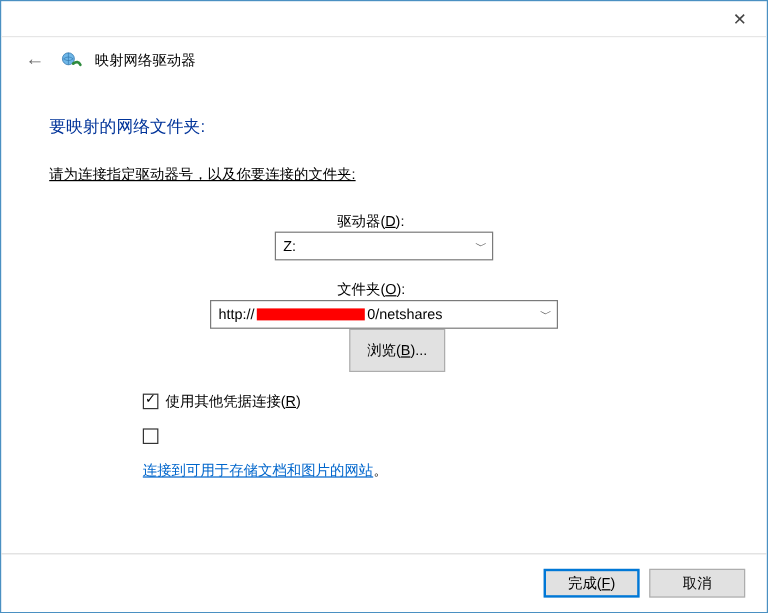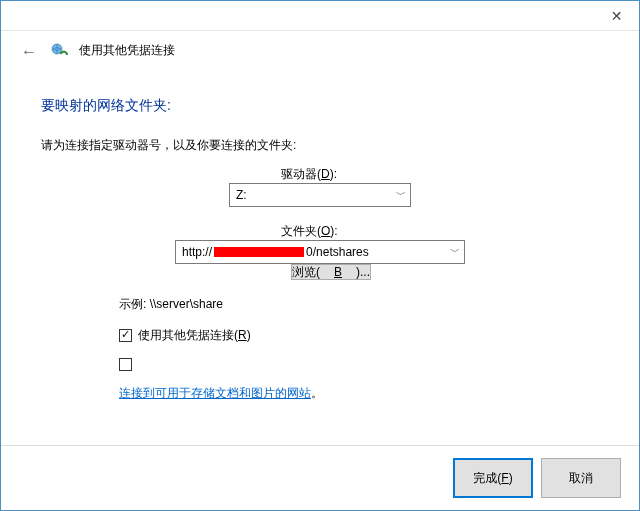--- a/index.html
+++ b/index.html
@@ -61,21 +61,22 @@
     padding: 18px 40px 10px 40px;
   }
   .heading {
     color: #003399;
     font-size: 14px;
     margin: 10px 0 22px 0;
   }
   .subtext {
     font-size: 12px;
     color: #000;
-    margin-bottom: 12px;
+    margin-bottom: 22px;
+    text-decoration: underline;
   }
   .row {
     display: flex;
     align-items: center;
     margin-bottom: 16px;
     flex-direction: column;
   }
   .label {
     width: 78px;
     font-size: 12px;
@@ -114,28 +115,28 @@
     display: inline-block;
     width: 90px;
     height: 10px;
     background: #ff0000;
     margin: 0 2px;
     position: relative;
     top: 1px;
   }
   .browse-btn {
     margin-left: 22px;
-    height: 16px;
+    height: 36px;
     width: 80px;
     border: 1px solid #adadad;
     background: #e1e1e1;
     font-size: 12px;
     display: flex;
     align-items: center;
-    justify-content: space-between;
+    justify-content: center;
   }
   .browse-btn .accel { text-decoration: underline; }
   .indented {
     margin-left: 78px;
     font-size: 12px;
     margin-bottom: 14px;
   }
   .example { color: #000; }
   .check-row {
     display: flex;
@@ -166,21 +167,21 @@
     cursor: pointer;
   }
   .footer {
     border-top: 1px solid #dcdcdc;
     padding: 12px 18px;
     display: flex;
     justify-content: flex-end;
     gap: 8px;
   }
   .btn {
-    height: 40px;
+    height: 24px;
     width: 80px;
     border: 1px solid #adadad;
     background: #e1e1e1;
     font-size: 12px;
     display: flex;
     align-items: center;
     justify-content: center;
   }
   .btn.default {
     border: 2px solid #0078d7;
@@ -202,21 +203,21 @@
     <div class="back-arrow">
       <span>←</span>
     </div>
     <div class="app-icon">
       <svg viewBox="0 0 18 18" width="18" height="18">
         <circle cx="6" cy="8" r="5" fill="#6fb7e8" stroke="#2a6fa8" stroke-width="0.6"></circle>
         <path d="M2 8 Q6 5 10 8 M2 8 Q6 11 10 8 M6 3 L6 13" stroke="#2a6fa8" stroke-width="0.5" fill="none"></path>
         <path d="M10 12 Q14 9 16 13" stroke="#2e8b3d" stroke-width="2.2" fill="none" stroke-linecap="round"></path>
       </svg>
     </div>
-    <div class="header-title">使用其他凭据连接</div>
+    <div class="header-title">映射网络驱动器</div>
   </div>
 
   <div class="content">
     <div class="heading">要映射的网络文件夹:</div>
     <div class="subtext">请为连接指定驱动器号，以及你要连接的文件夹:</div>
 
     <div class="row">
       <div class="label">
         <span>驱动器(</span><span class="accel">D</span><span>):</span>
       </div>
@@ -238,21 +239,20 @@
         </div>
         <span class="dropdown-chevron">﹀</span>
       </div>
       <div class="browse-btn">
         <span>浏览(</span>
           <span class="accel">B</span>
           <span>)...</span>
       </div>
     </div>
 
-    <div class="indented example">示例: \\server\share</div>
 
     <div class="indented check-row">
       <span class="cb checked"></span>
       <span>
         <span>使用其他凭据连接(</span><span class="accel">R</span><span>)</span>
       </span>
     </div>
 
     <div class="indented check-row">
       <span class="cb"></span>

